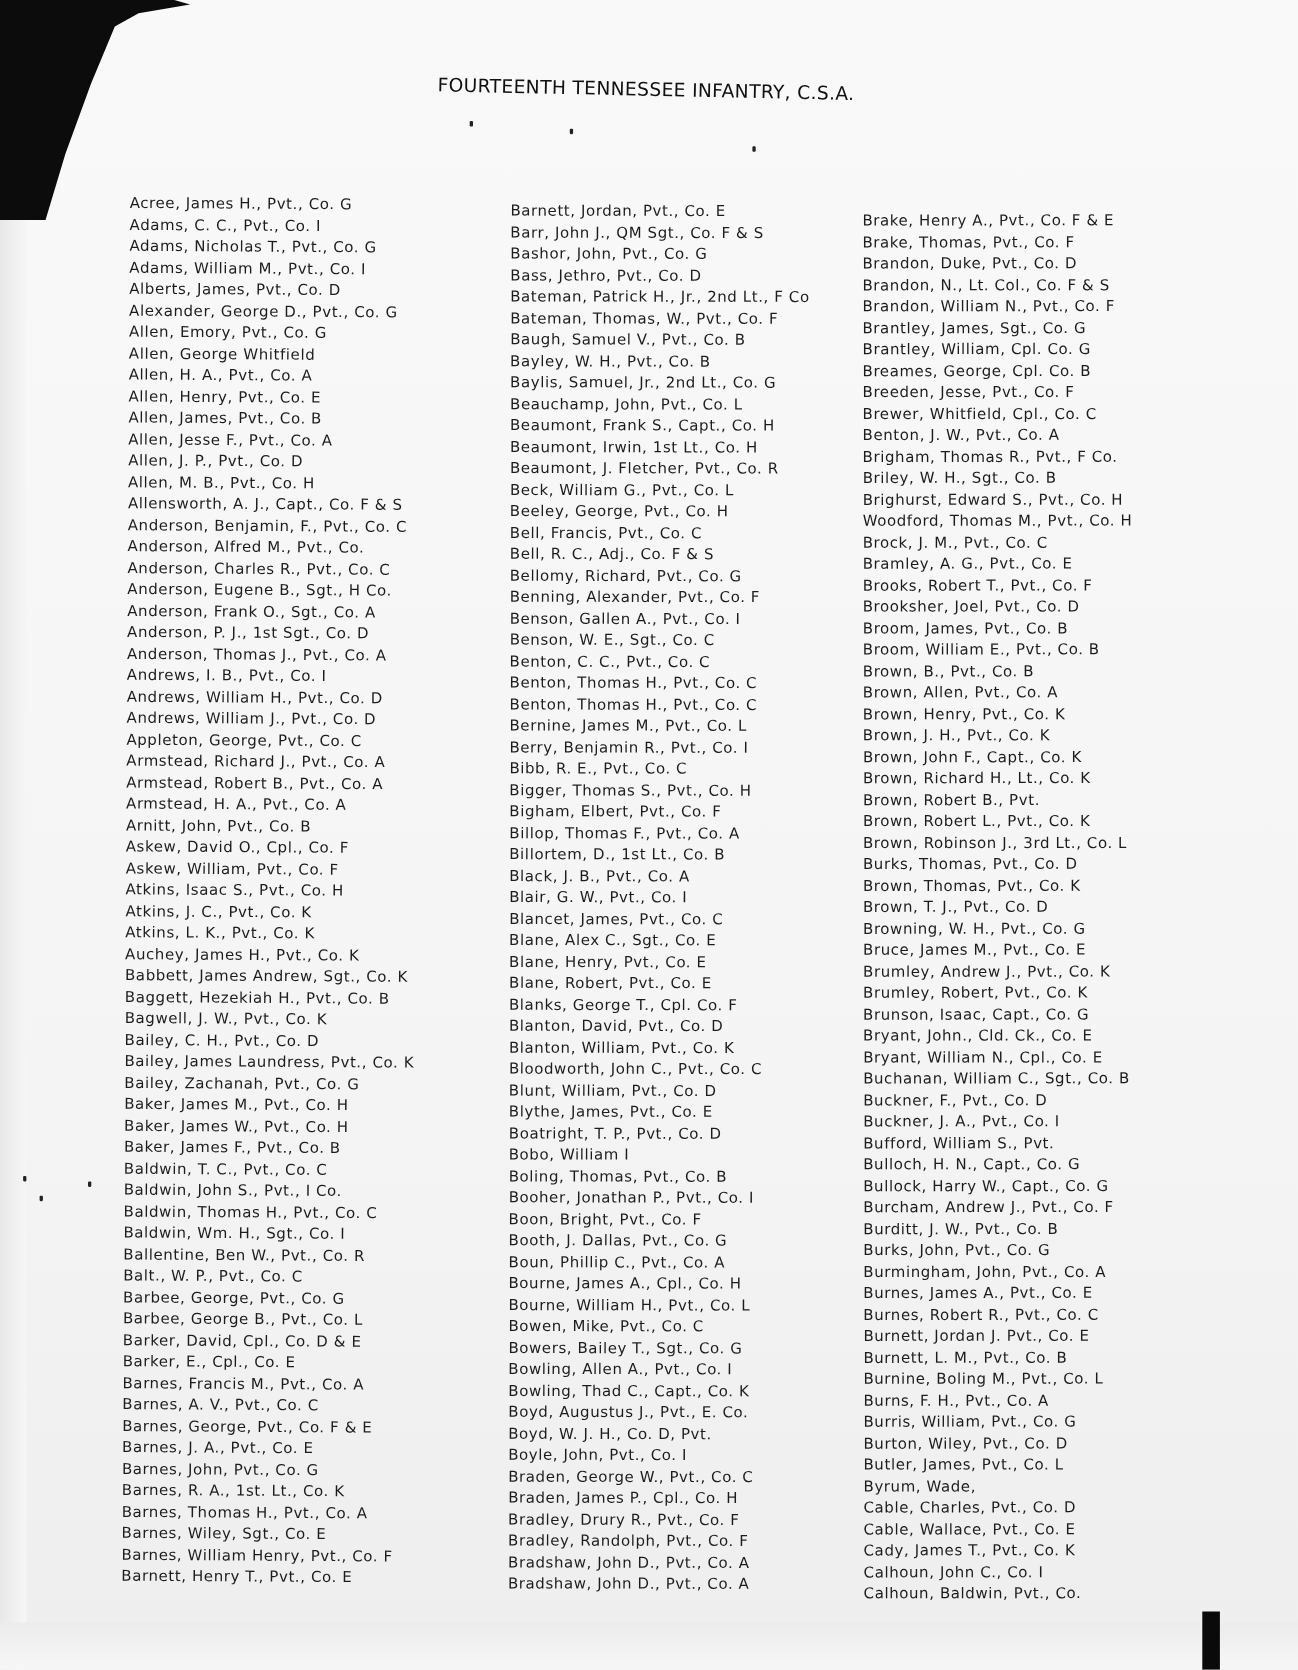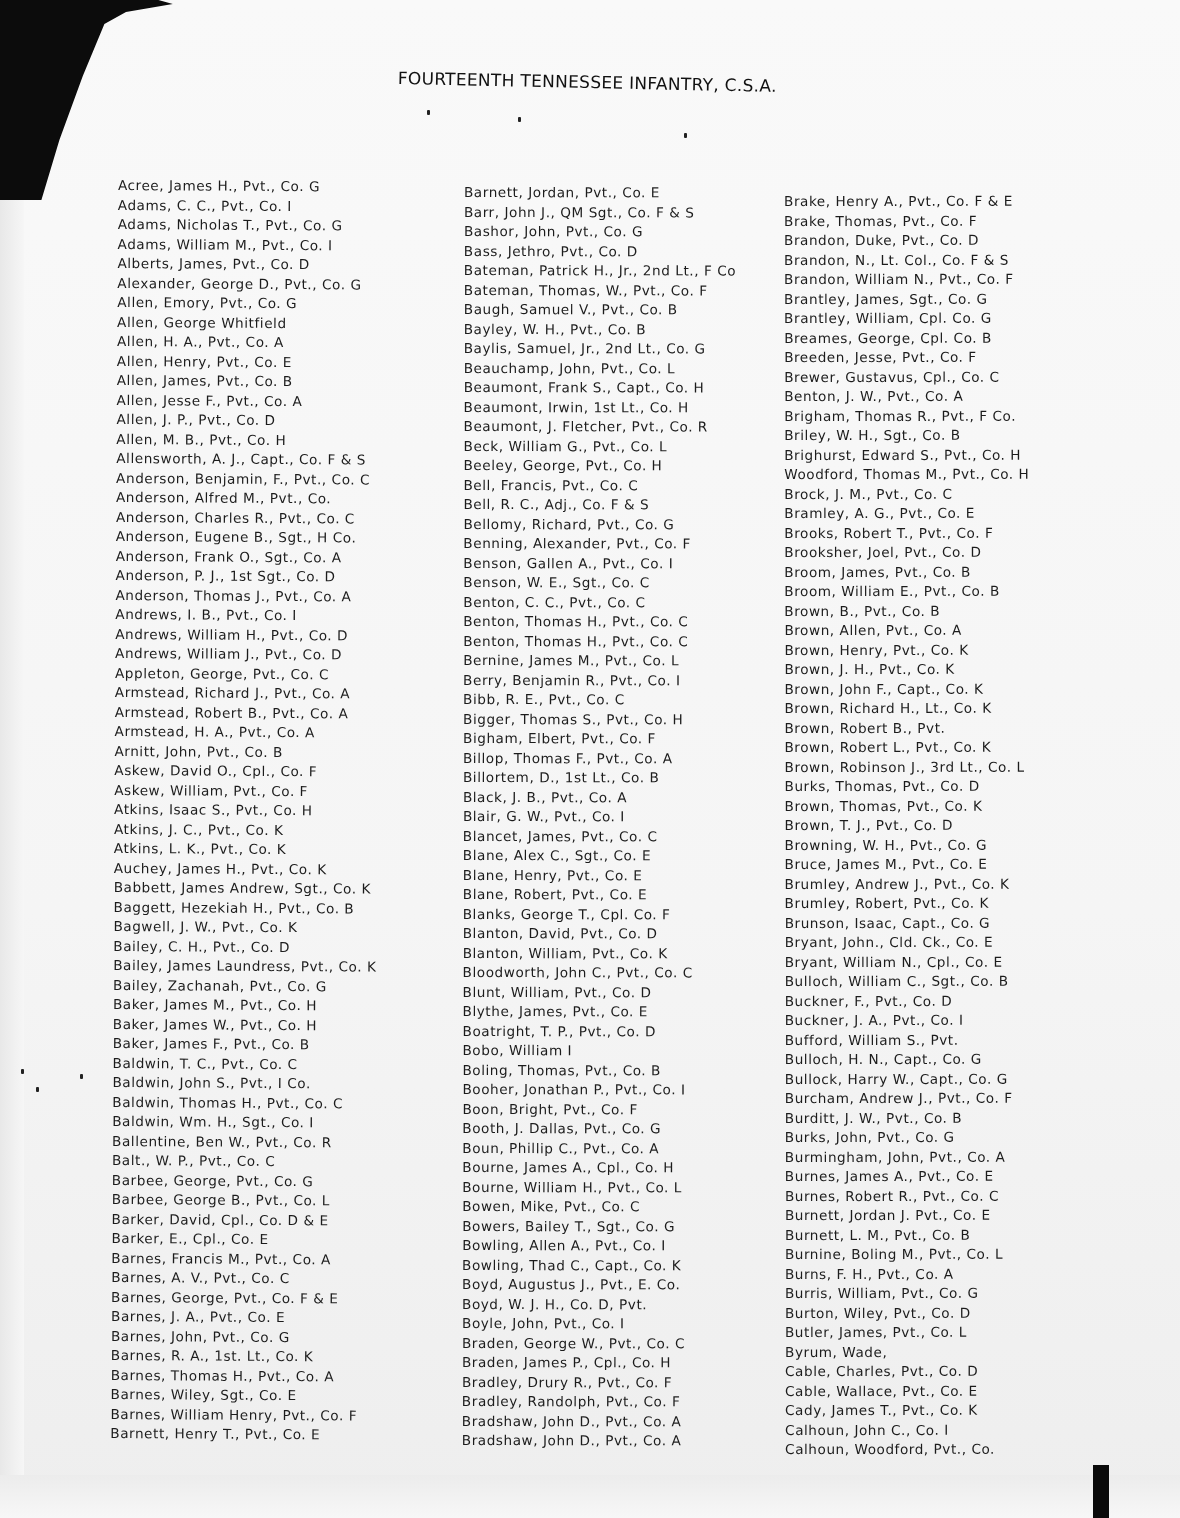--- a/index.html
+++ b/index.html
@@ -200,21 +200,21 @@
   <ul class="col col-3" id="col-2">
       <li>Brake, Henry A., Pvt., Co. F &amp; E</li>
       <li>Brake, Thomas, Pvt., Co. F</li>
       <li>Brandon, Duke, Pvt., Co. D</li>
       <li>Brandon, N., Lt. Col., Co. F &amp; S</li>
       <li>Brandon, William N., Pvt., Co. F</li>
       <li>Brantley, James, Sgt., Co. G</li>
       <li>Brantley, William, Cpl. Co. G</li>
       <li>Breames, George, Cpl. Co. B</li>
       <li>Breeden, Jesse, Pvt., Co. F</li>
-      <li>Brewer, Gustavus, Cpl., Co. C</li>
+      <li>Brewer, Whitfield, Cpl., Co. C</li>
       <li>Benton, J. W., Pvt., Co. A</li>
       <li>Brigham, Thomas R., Pvt., F Co.</li>
       <li>Briley, W. H., Sgt., Co. B</li>
       <li>Brighurst, Edward S., Pvt., Co. H</li>
       <li>Woodford, Thomas M., Pvt., Co. H</li>
       <li>Brock, J. M., Pvt., Co. C</li>
       <li>Bramley, A. G., Pvt., Co. E</li>
       <li>Brooks, Robert T., Pvt., Co. F</li>
       <li>Brooksher, Joel, Pvt., Co. D</li>
       <li>Broom, James, Pvt., Co. B</li>
@@ -231,21 +231,21 @@
       <li>Burks, Thomas, Pvt., Co. D</li>
       <li>Brown, Thomas, Pvt., Co. K</li>
       <li>Brown, T. J., Pvt., Co. D</li>
       <li>Browning, W. H., Pvt., Co. G</li>
       <li>Bruce, James M., Pvt., Co. E</li>
       <li>Brumley, Andrew J., Pvt., Co. K</li>
       <li>Brumley, Robert, Pvt., Co. K</li>
       <li>Brunson, Isaac, Capt., Co. G</li>
       <li>Bryant, John., Cld. Ck., Co. E</li>
       <li>Bryant, William N., Cpl., Co. E</li>
-      <li>Bulloch, William C., Sgt., Co. B</li>
+      <li>Buchanan, William C., Sgt., Co. B</li>
       <li>Buckner, F., Pvt., Co. D</li>
       <li>Buckner, J. A., Pvt., Co. I</li>
       <li>Bufford, William S., Pvt.</li>
       <li>Bulloch, H. N., Capt., Co. G</li>
       <li>Bullock, Harry W., Capt., Co. G</li>
       <li>Burcham, Andrew J., Pvt., Co. F</li>
       <li>Burditt, J. W., Pvt., Co. B</li>
       <li>Burks, John, Pvt., Co. G</li>
       <li>Burmingham, John, Pvt., Co. A</li>
       <li>Burnes, James A., Pvt., Co. E</li>
@@ -255,15 +255,15 @@
       <li>Burnine, Boling M., Pvt., Co. L</li>
       <li>Burns, F. H., Pvt., Co. A</li>
       <li>Burris, William, Pvt., Co. G</li>
       <li>Burton, Wiley, Pvt., Co. D</li>
       <li>Butler, James, Pvt., Co. L</li>
       <li>Byrum, Wade,</li>
       <li>Cable, Charles, Pvt., Co. D</li>
       <li>Cable, Wallace, Pvt., Co. E</li>
       <li>Cady, James T., Pvt., Co. K</li>
       <li>Calhoun, John C., Co. I</li>
-      <li>Calhoun, Woodford, Pvt., Co.</li>
+      <li>Calhoun, Baldwin, Pvt., Co.</li>
     </ul>
 </div>
 
 </body></html>

